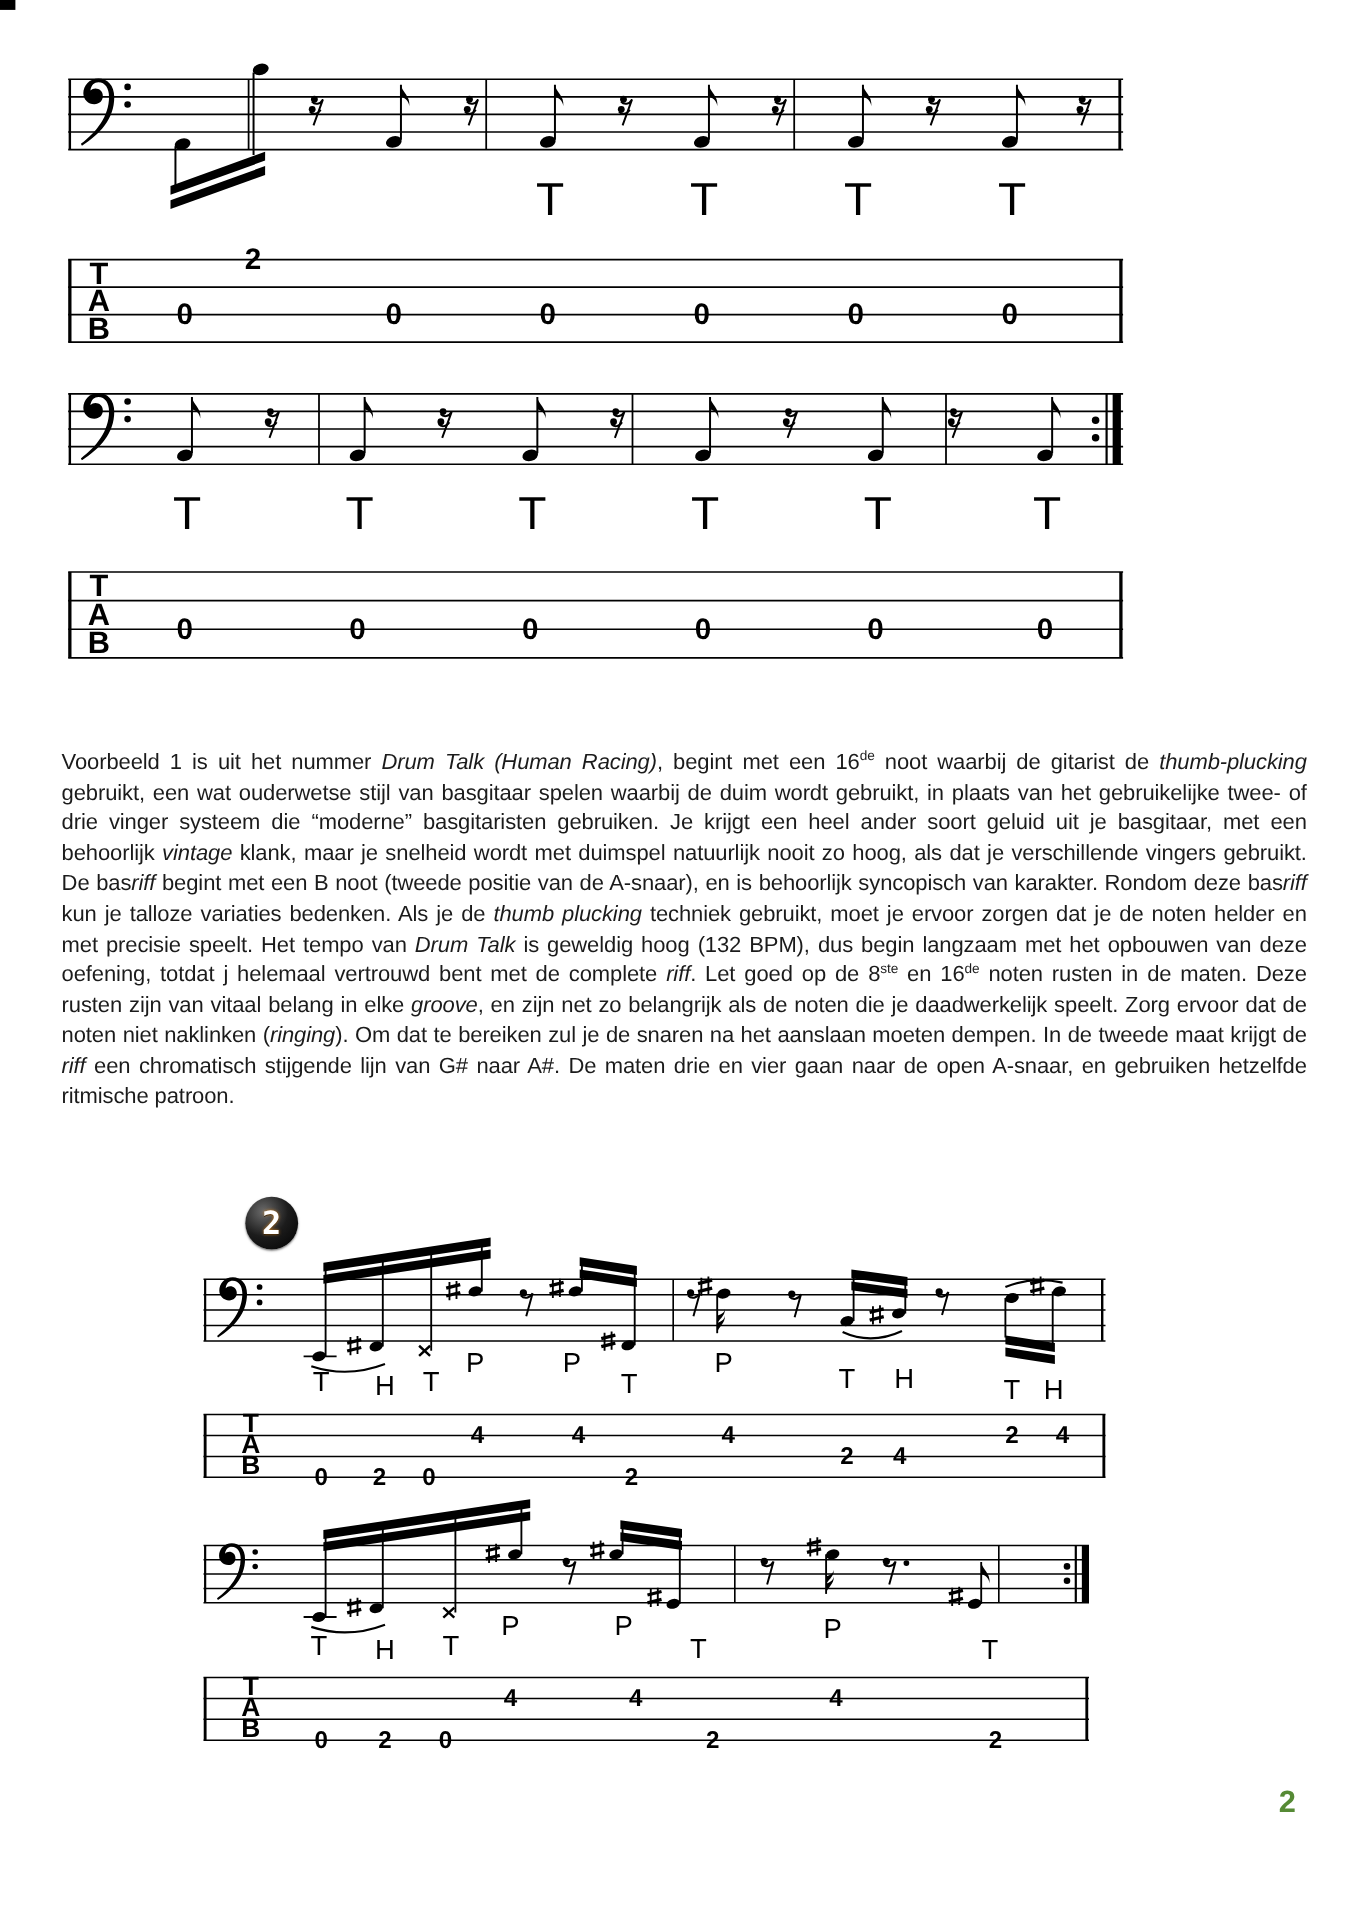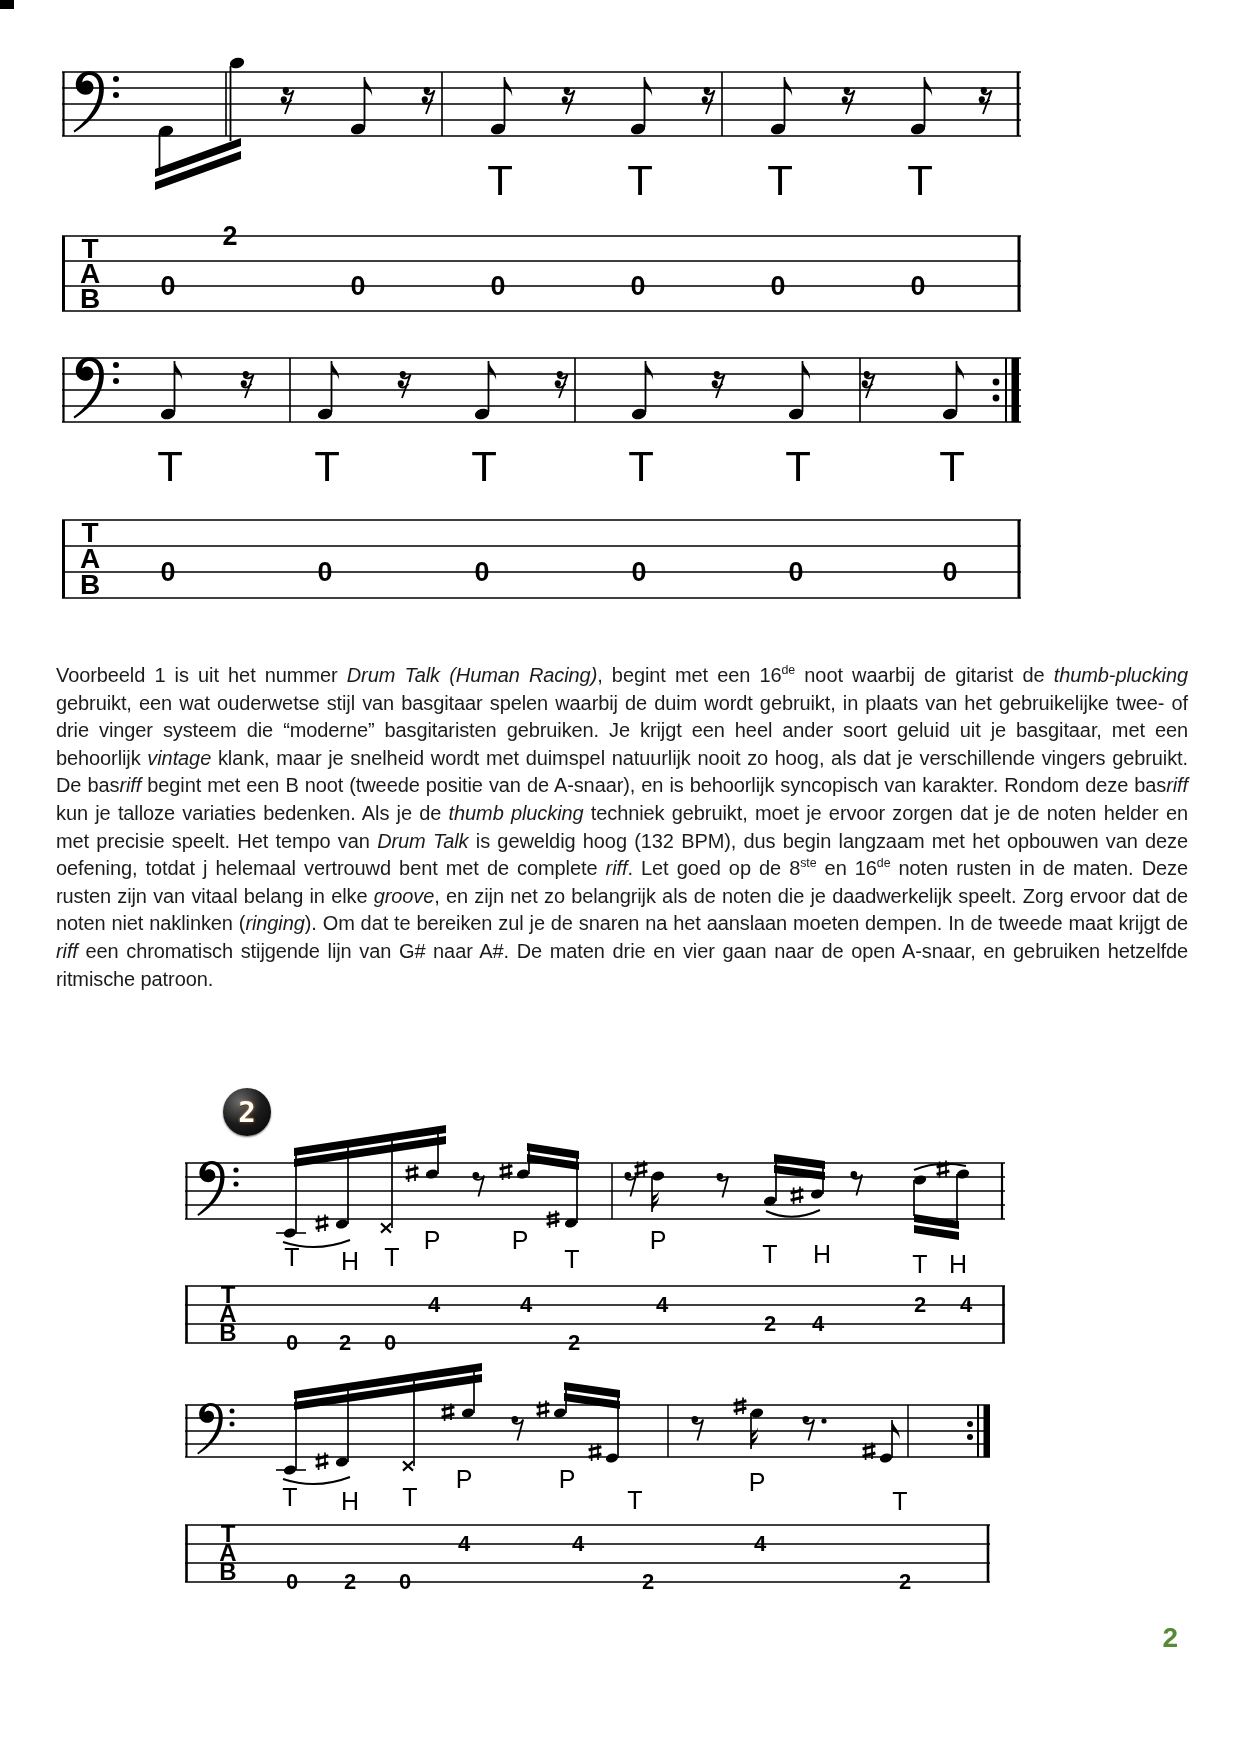--- a/index.html
+++ b/index.html
@@ -6,21 +6,21 @@
   #page{position:relative;width:1240px;height:1753px;background:#ffffff;overflow:hidden;
         font-family:"Liberation Sans",sans-serif;color:#1b1b1b;}
   #music-svg{position:absolute;left:0;top:0;}
   .mlabel{position:absolute;transform:translate(-50%,-50%);white-space:nowrap;color:#000;line-height:1;}
   .tech-lg{font-size:42px;font-weight:400;}
   .tech-sm{font-size:25px;font-weight:400;}
   .tabnum-lg{font-size:27px;font-weight:700;}
   .tabnum-sm{font-size:22px;font-weight:700;}
   .tabletter-lg{font-size:28px;font-weight:700;letter-spacing:0;}
   .tabletter-sm{font-size:24px;font-weight:700;}
-  #body-paragraph{position:absolute;left:56px;top:642px;width:1132px;
+  #body-paragraph{position:absolute;left:56px;top:660px;width:1132px;
       font-size:20px;line-height:27.6px;text-align:justify;letter-spacing:-0.1px;}
   #body-paragraph .it{font-style:italic;}
   #body-paragraph .sup{font-size:0.62em;vertical-align:super;line-height:0;}
   #example-badge{position:absolute;left:223px;top:1088px;width:48px;height:48px;border-radius:50%;
       background:radial-gradient(circle at 34% 28%, #6a6a6a 0%, #1c1c1c 48%, #000 100%);
       box-shadow:0 1px 2px rgba(0,0,0,.55);
       display:flex;align-items:center;justify-content:center;}
   #example-badge span{color:#fff;font-size:29px;font-weight:900;font-family:"DejaVu Sans Mono",monospace;
       text-shadow:0 0 3px rgba(230,140,30,.9), 0 1px 0 #000;}
   #page-number{position:absolute;left:1128px;top:1622px;width:50px;text-align:right;

